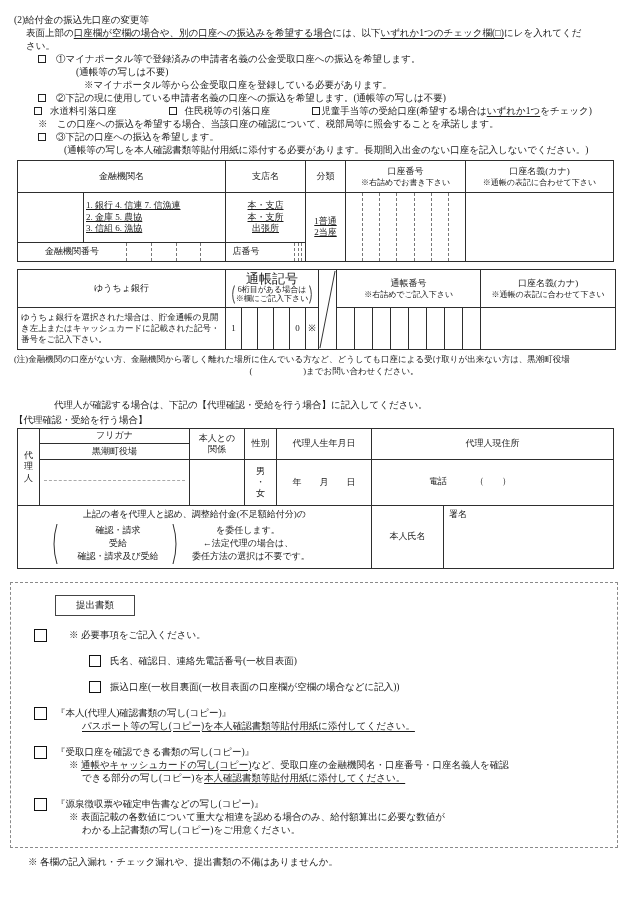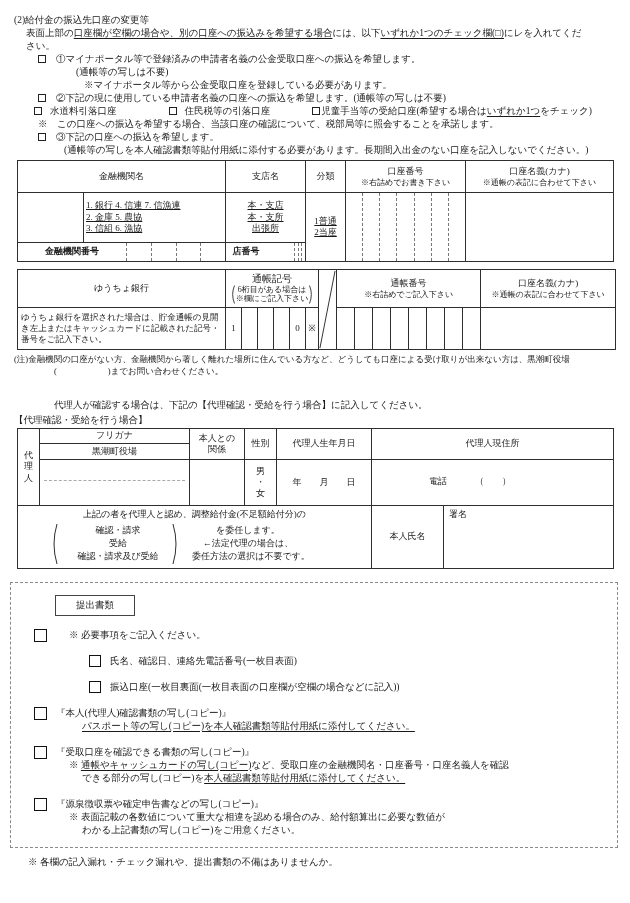--- a/index.html
+++ b/index.html
@@ -30,31 +30,31 @@
 
   
   table { border-collapse:collapse; table-layout:fixed; }
   .ftable { margin-left:3px; }
   .ftable td, .ftable th { border:1px solid #2e2e2e; font-weight:normal; font-size:9px; line-height:11.5px; text-align:center; vertical-align:middle; padding:1px 2px; }
   .small-note { font-size:8px; line-height:9.5px; }
   .digits { display:flex; width:100%; }
   .digits > div { flex:1; border-left:1px dashed #777; }
   .digits > div.nb { border-left:none; }
   .leftlab { display:flex; align-items:center; }
-  .leftlab .lab { flex:none; display:flex; align-items:center; justify-content:center;font-weight:bold; }
+  .leftlab .lab { flex:none; display:flex; align-items:center; justify-content:center; }
   td.tl { text-align:left; }
   td.nopad { padding:0; }
   .diagcell { position:relative; padding:0; }
   .diagcell svg { position:absolute; left:0; top:0; width:100%; height:100%; display:block; }
   .ycell { font-size:9px; }
   .ymark { vertical-align:top; font-size:8px; padding-top:0; }
   .parenflex { display:flex; align-items:center; justify-content:center; gap:1px; }
 
   .bank-note { font-size:8.5px; line-height:12px; margin-top:3px; }
-  .bank-note2 { font-size:8.5px; line-height:12px; padding-left:40px; }
+  .bank-note2 { font-size:8.5px; line-height:12px; padding-left:40px;text-align:center; }
 
   
   .agent-intro { margin-left:40px; margin-top:22px; }
   .agent-head { margin-top:2px; }
   .vert { white-space:pre-line; line-height:11px; }
   .dash-b { border-bottom:1px dashed #888 !important; }
   .namefield { position:relative; }
   .namefield .innerdash { position:absolute; left:4px; right:4px; top:45%; border-top:1px dashed #aaa; }
   .addrcell { vertical-align:bottom; text-align:left; }
   .phone-row { display:flex; gap:28px; padding:0 0 1px 55px; }
@@ -212,21 +212,21 @@
         <col style="width:18px">
         <col style="width:18px">
         <col style="width:18px">
         <col style="width:18px">
         <col style="width:135px">
       </colgroup>
     <tbody>
         <tr style="height:38px;">
       <td>ゆうちょ銀行</td>
       <td colspan="6" class="nopad">
-        <div style="font-size:10px;">通帳記号</div>
+        <div style="font-size:13px;">通帳記号</div>
         <div class="parenflex">
           <svg width="5" height="19">
                 <path d="M4.5 0.5 Q0.8 9.5 4.5 18.5" fill="none" stroke="#2e2e2e" stroke-width="0.9"></path>
               </svg>
           <span class="small-note">
                 <span style="display:block;">6桁目がある場合は</span>
                 <span style="display:block;">※欄にご記入下さい</span>
               </span>
           <svg width="5" height="19">
                 <path d="M0.5 0.5 Q4.2 9.5 0.5 18.5" fill="none" stroke="#2e2e2e" stroke-width="0.9"></path>

